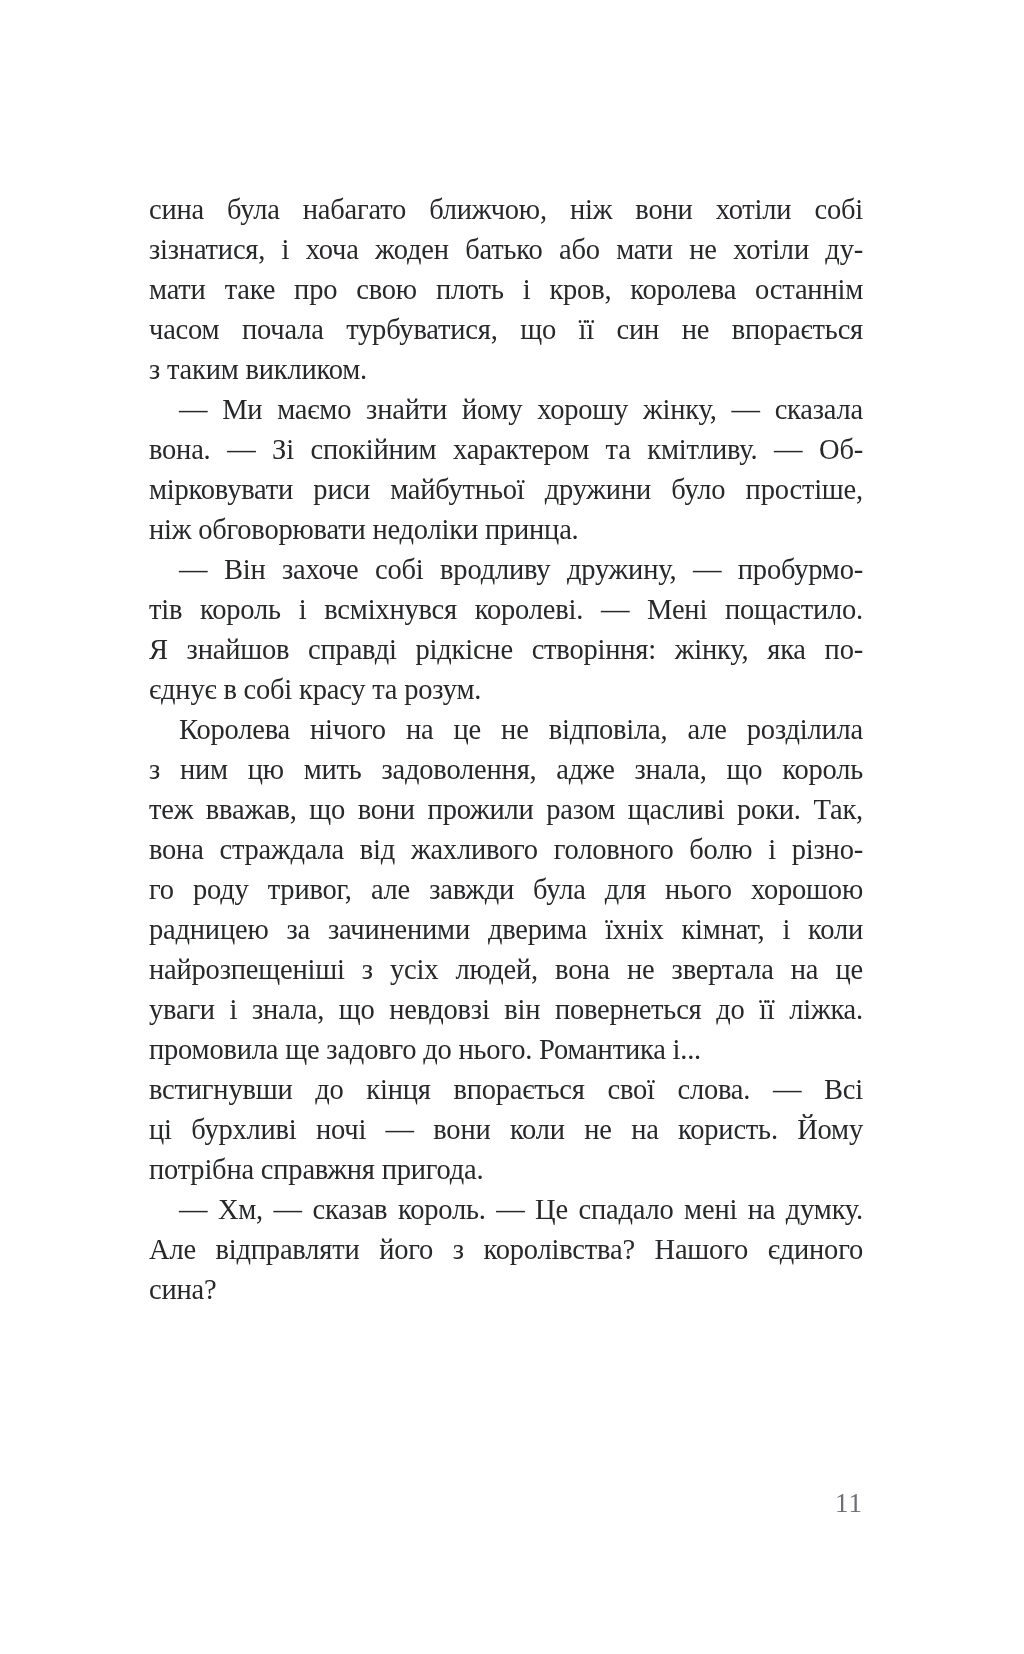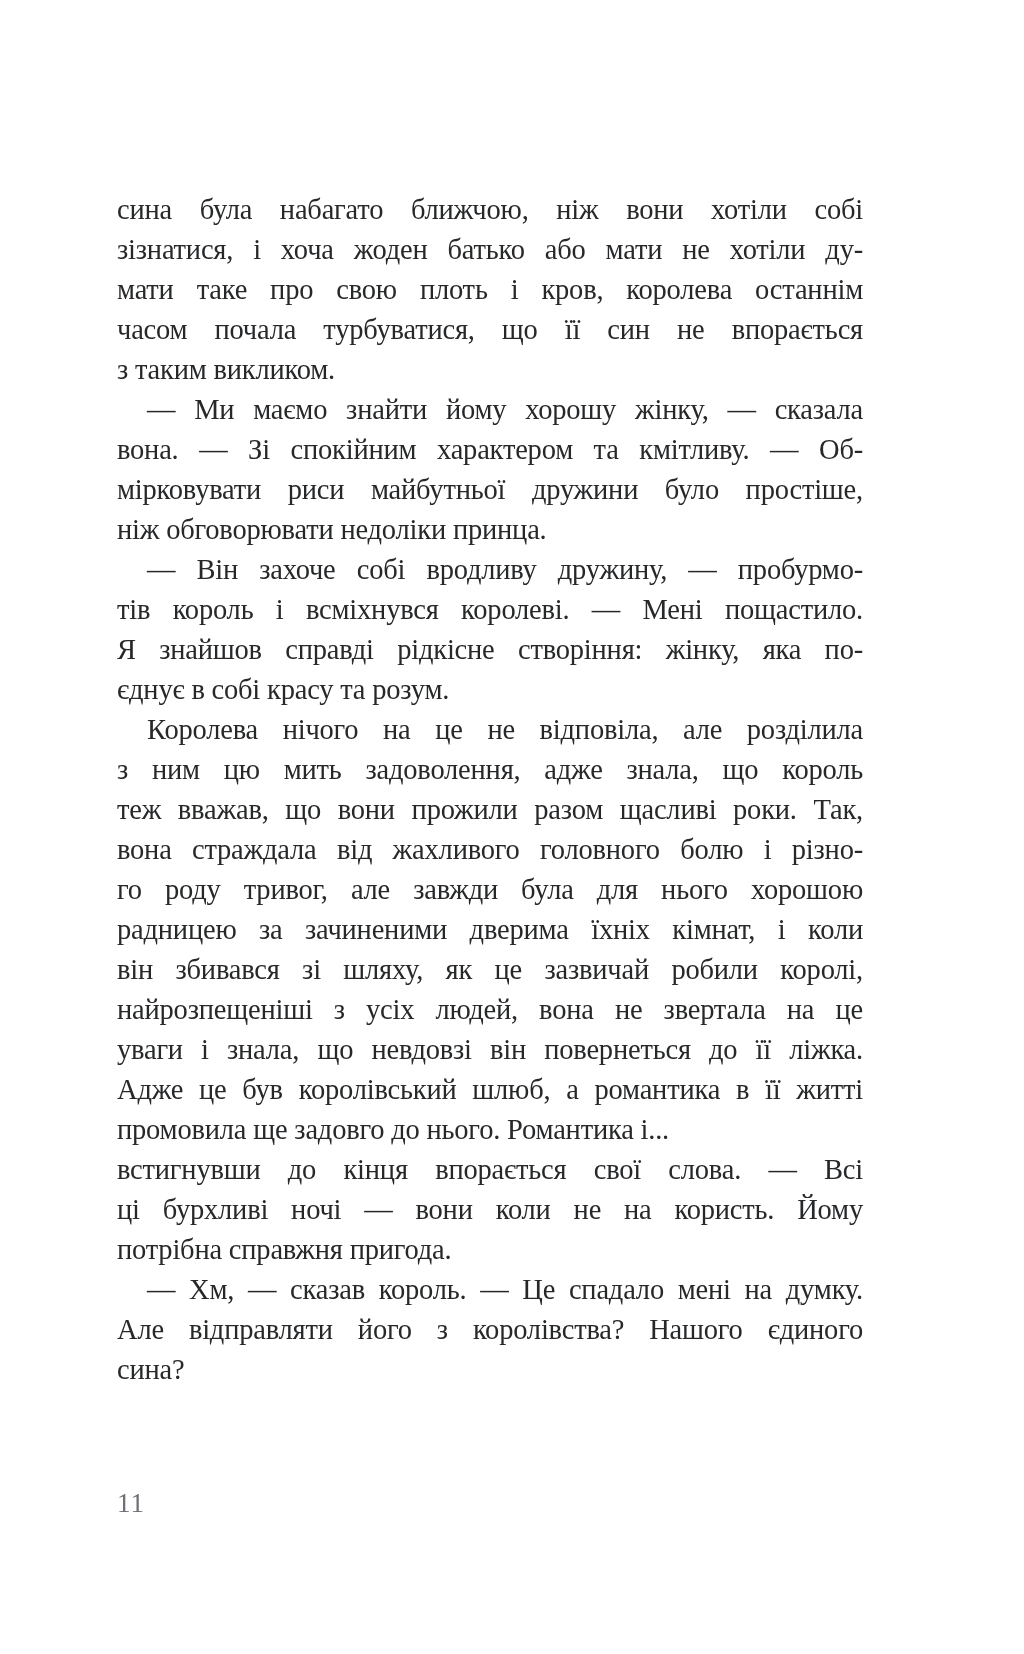--- a/index.html
+++ b/index.html
@@ -24,33 +24,34 @@
     color: #26282a;
     letter-spacing: -0.2px;
   }
   .text-block .line {
     line-height: 40px;
     height: 40px;
     text-align: justify;
     text-align-last: justify;
     white-space: normal;
     overflow: visible;
+    margin-left: 32px;
   }
   .text-block .line.last {
     text-align-last: left;
   }
   .text-block .line.indent {
     text-indent: 30px;
   }
   .page-number {
     position: absolute;
     left: 117px;
     top: 1488px;
     width: 746px;
-    text-align: left;
+    text-align: right;
     font-size: 27px;
     line-height: 30px;
     color: #6d7075;
     letter-spacing: 1px;
   }
 </style>
 </head>
 <body>
 
 <div class="page">
@@ -67,24 +68,22 @@
       <div class="line indent">— Він захоче собі вродливу дружину, — пробурмо-</div>
       <div class="line">тів король і всміхнувся королеві. — Мені пощастило.</div>
       <div class="line">Я знайшов справді рідкісне створіння: жінку, яка по-</div>
       <div class="line last">єднує в собі красу та розум.</div>
       <div class="line indent">Королева нічого на це не відповіла, але розділила</div>
       <div class="line">з ним цю мить задоволення, адже знала, що король</div>
       <div class="line">теж вважав, що вони прожили разом щасливі роки. Так,</div>
       <div class="line">вона страждала від жахливого головного болю і різно-</div>
       <div class="line">го роду тривог, але завжди була для нього хорошою</div>
       <div class="line">радницею за зачиненими дверима їхніх кімнат, і коли</div>
-      <div class="line">він збивався зі шляху, як це зазвичай робили королі,</div>
       <div class="line">найрозпещеніші з усіх людей, вона не звертала на це</div>
       <div class="line">уваги і знала, що невдовзі він повернеться до її ліжка.</div>
-      <div class="line">Адже це був королівський шлюб, а романтика в її житті</div>
       <div class="line last">промовила ще задовго до нього. Романтика і...</div>
       <div class="line">встигнувши до кінця впорається свої слова. — Всі</div>
       <div class="line">ці бурхливі ночі — вони коли не на користь. Йому</div>
       <div class="line last">потрібна справжня пригода.</div>
       <div class="line indent">— Хм, — сказав король. — Це спадало мені на думку.</div>
       <div class="line">Але відправляти його з королівства? Нашого єдиного</div>
       <div class="line last">сина?</div>
     </main>
   <div class="page-number">11</div>
 </div>

